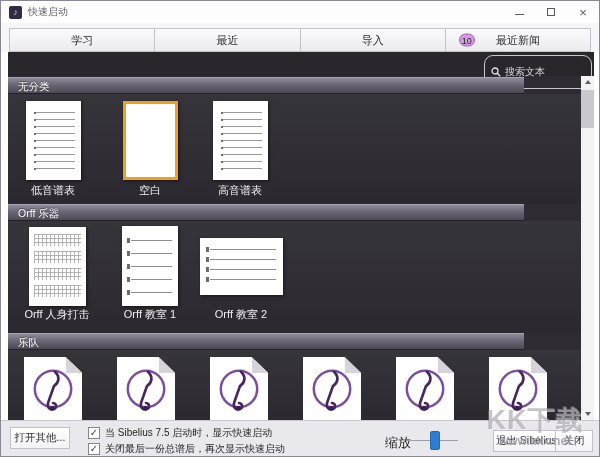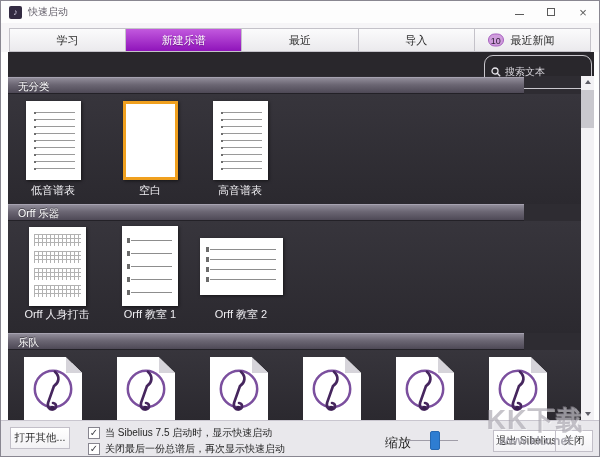--- a/index.html
+++ b/index.html
@@ -118,23 +118,20 @@
       <span class="win-btn">
           <span class="close-glyph">×</span>
         </span>
     </span>
   </div>
 
   <div class="tabstrip">
     <div class="tabs">
       <div class="tab">
           <span>学习</span>
-        </div>
-      <div class="tab selected">
-          <span>新建乐谱</span>
         </div>
       <div class="tab">
           <span>最近</span>
         </div>
       <div class="tab">
           <span>导入</span>
         </div>
       <div class="tab">
         <span class="badge">10</span>
         <span>最近新闻</span>

